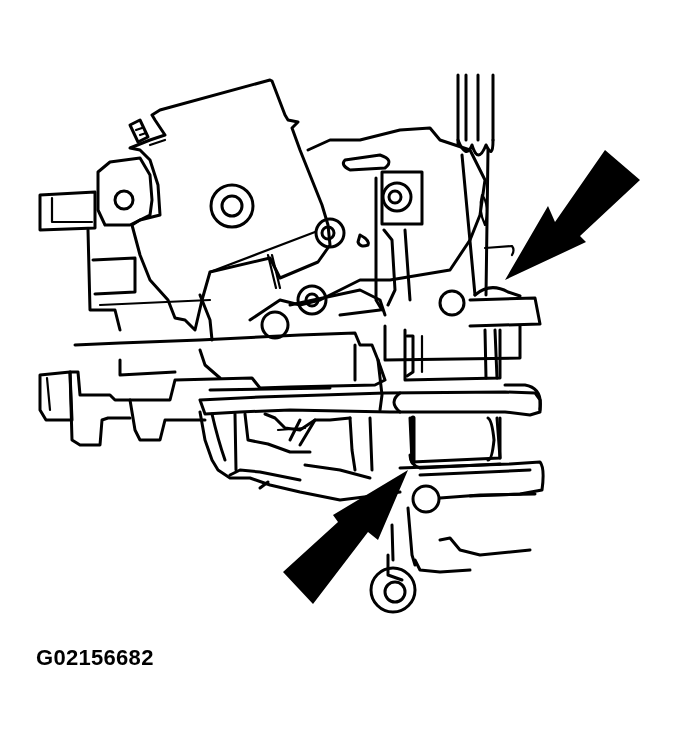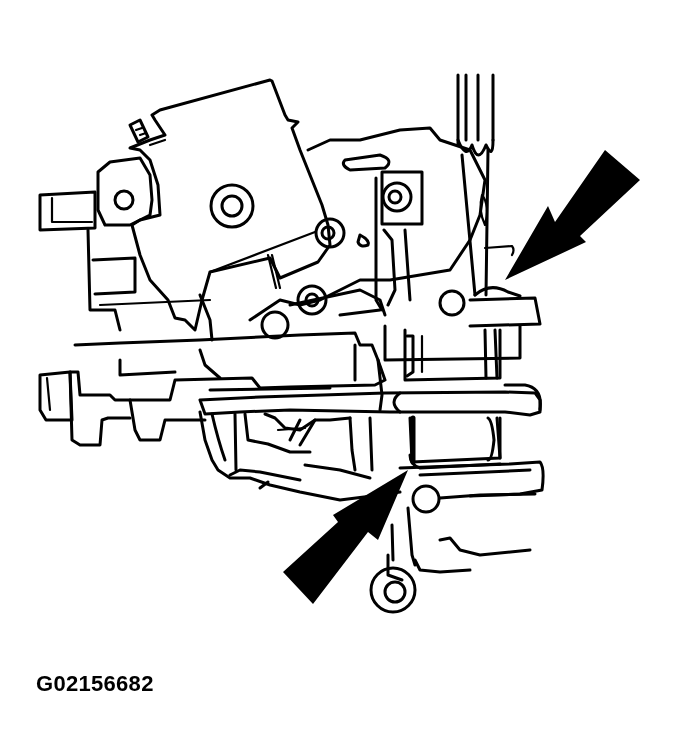--- a/index.html
+++ b/index.html
@@ -6,21 +6,21 @@
     body { width: 679px; height: 742px; position: relative; overflow: hidden; }
     .figure { position: absolute; left: 0; top: 0; width: 679px; height: 742px; }
     .figure svg { display: block; }
     .ln { fill: none; stroke: #000; stroke-width: 3; stroke-linejoin: round; stroke-linecap: round; }
     .lnt { fill: none; stroke: #000; stroke-width: 2.2; stroke-linejoin: round; stroke-linecap: round; }
     .wf { fill: #fff; stroke: #000; stroke-width: 3; stroke-linejoin: round; }
     .blk { fill: #000; stroke: none; }
     .fig-id {
       position: absolute; left: 36px; top: 645px;
       font-family: "Liberation Sans", sans-serif;
-      font-size: 22px; font-weight: bold; color: #000; letter-spacing: 0.3px; margin-top: 26px;
+      font-size: 22px; font-weight: bold; color: #000; letter-spacing: 0.3px;
     }
   </style>
 </head>
 <body>
 
 <div class="figure">
   <svg width="679" height="742" viewBox="0 0 679 742" xmlns="http://www.w3.org/2000/svg">
 
     <g>
       <path class="ln" d="M152,115 L160,110 L270,80 L272,81 L285,115 L288,120 L298,122 L292,128 L300,150 L322,205 L328,225 L330,245 L318,262 L280,278 L270,258 L210,272 L202,300 L195,330 L185,320 L175,318 L168,300 L150,280 L140,255 L132,225 L140,220 L160,215 L158,185 L150,160 L140,150 L130,148 L150,140 L165,135 L155,120 Z"></path>

